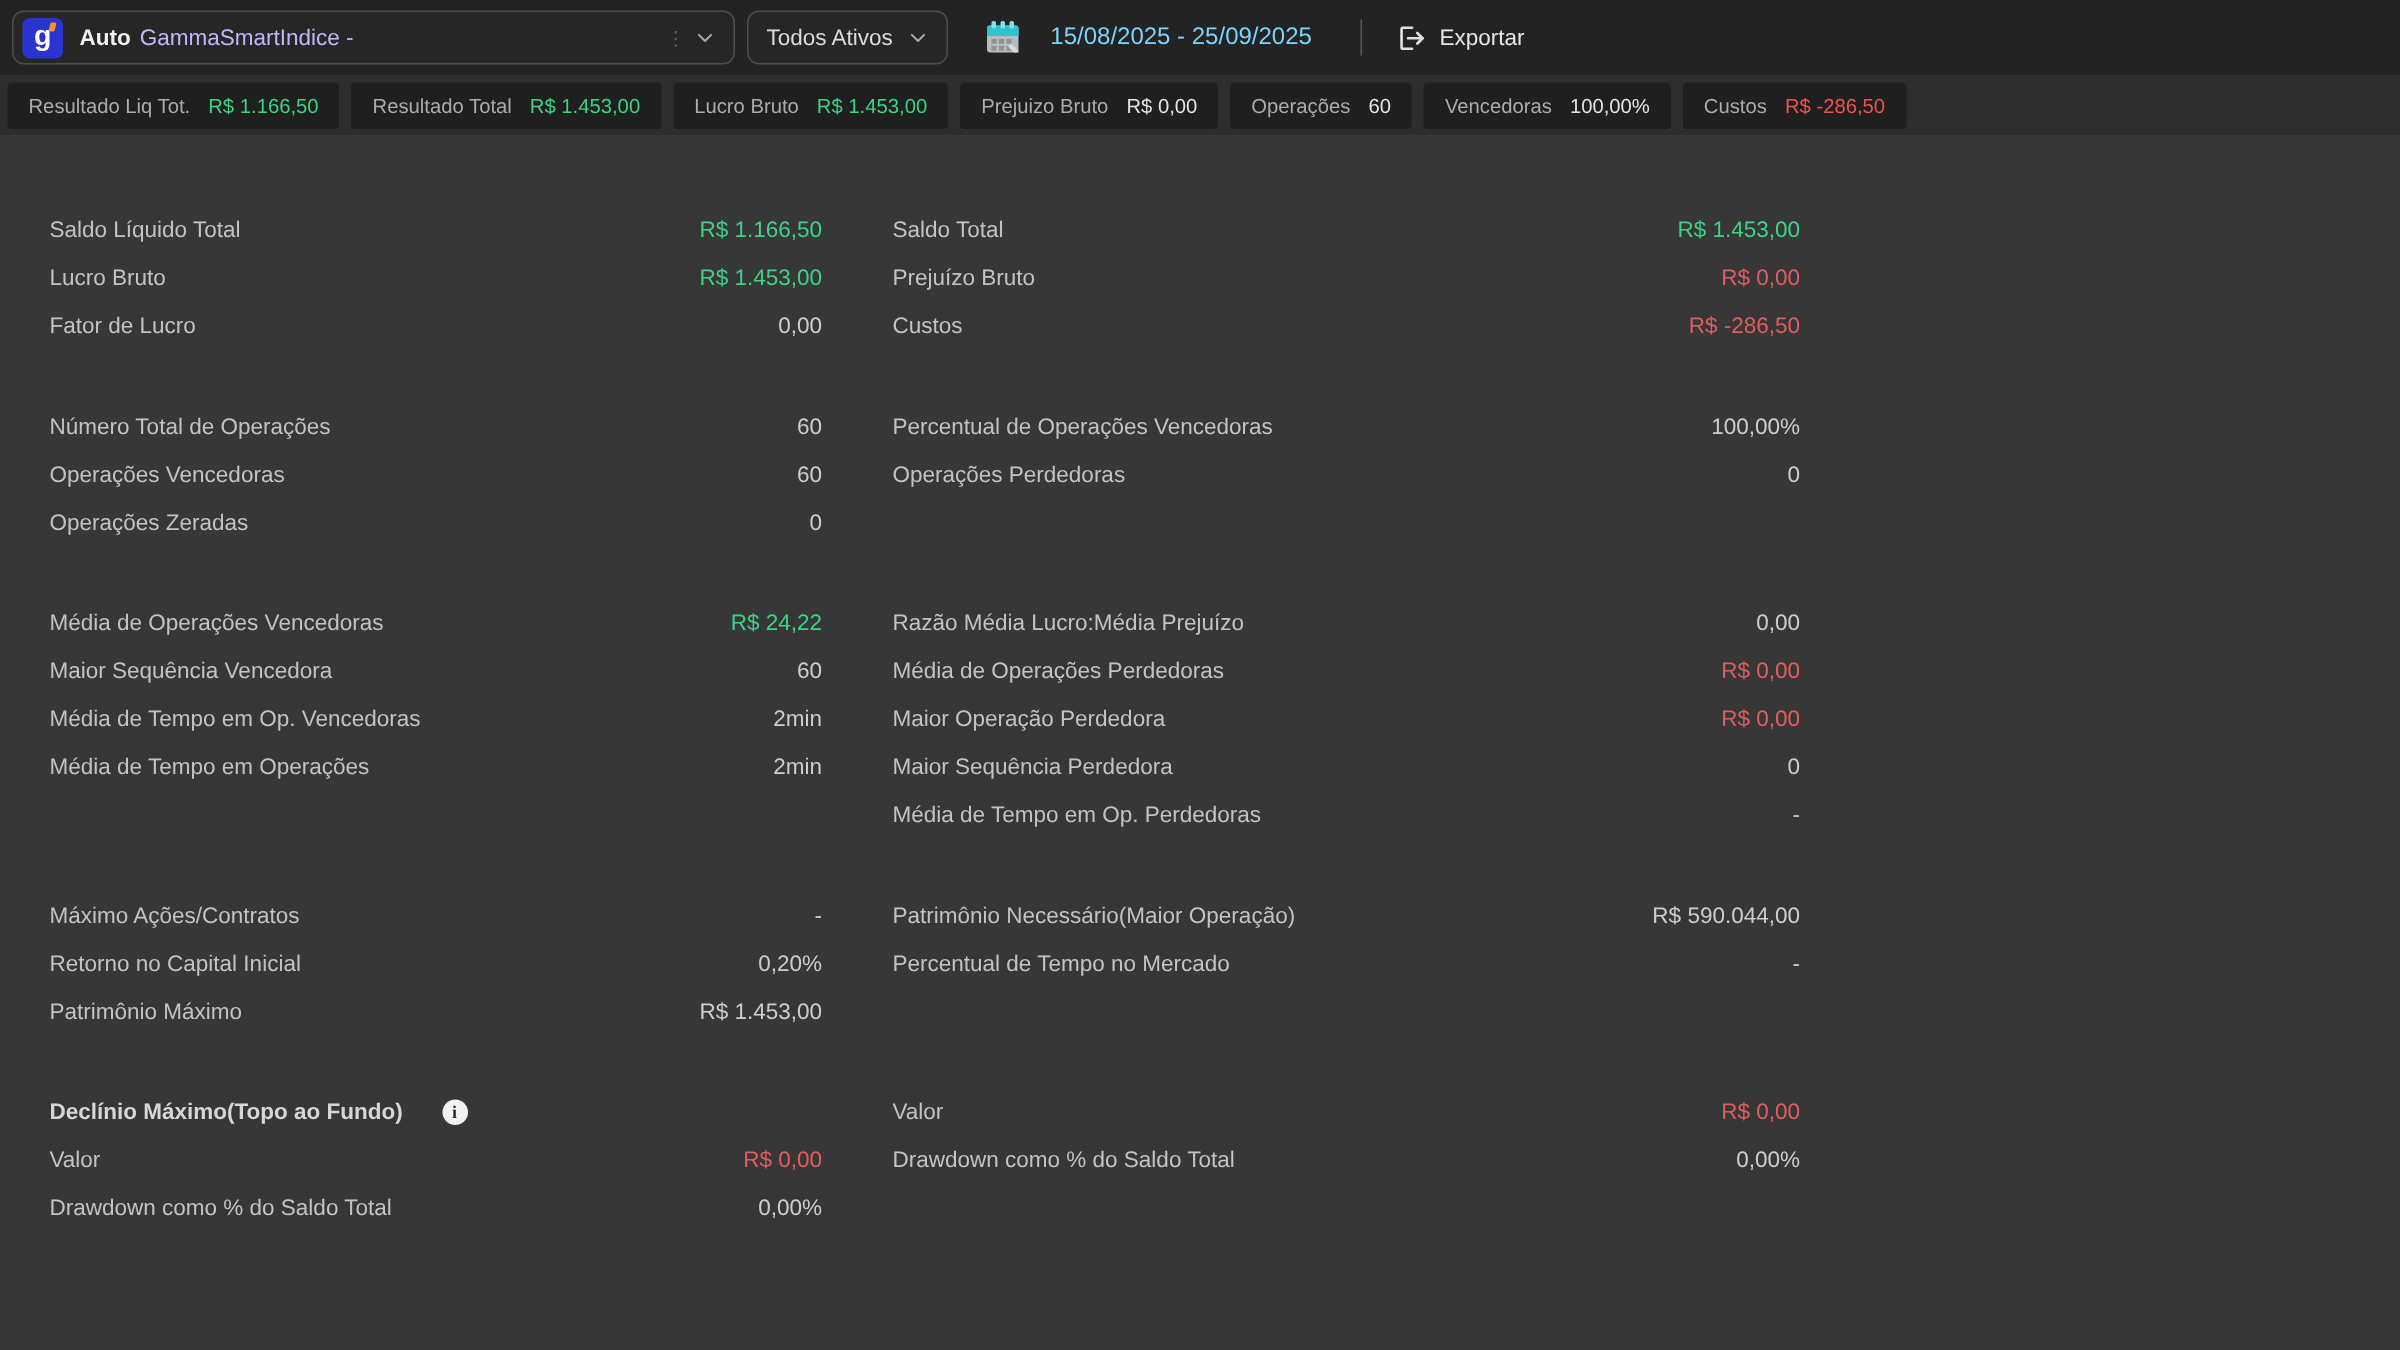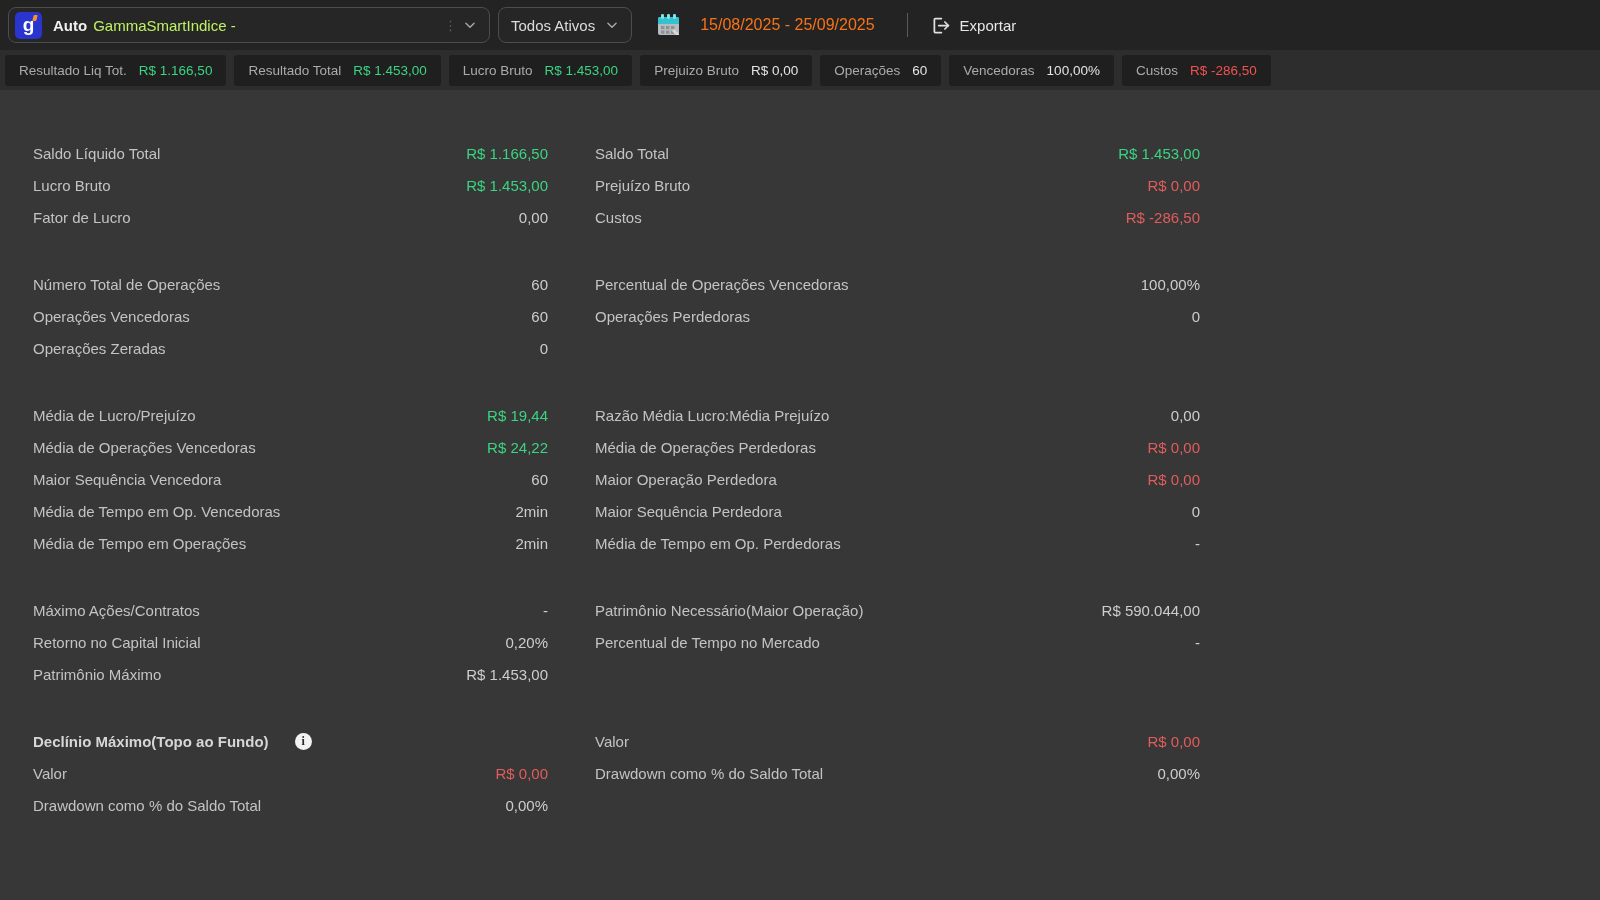--- a/index.html
+++ b/index.html
@@ -11,27 +11,27 @@
   html,body{width:1600px;height:900px;overflow:hidden;}
   body{background:var(--bg-content);font-family:"Liberation Sans",sans-serif;-webkit-font-smoothing:antialiased;}
 
   
   .topbar{height:50px;background:var(--bg-topbar);display:flex;align-items:center;padding:0 10px 0 8px;}
   .select{height:36px;background:#262626;border:1px solid #4d4d4d;border-radius:8px;display:flex;align-items:center;cursor:pointer;}
   .strategy-select{width:482px;padding:0 12px 0 6px;}
   .logo{width:27px;height:27px;background:#2a35cf;border-radius:5px;color:#fff;font-weight:bold;font-size:19px;display:flex;align-items:center;justify-content:center;position:relative;flex:0 0 auto;}
   .logo::after{content:'';position:absolute;top:3px;right:5px;width:4px;height:6px;background:#ff9022;transform:skewX(-14deg);border-radius:1px;}
   .strategy-prefix{color:#f0f0f0;font-weight:bold;font-size:15px;margin-left:11px;}
-  .strategy-name{color:#bef264;font-size:15px;margin-left:6px;white-space:nowrap;}
+  .strategy-name{color:#c4b5fd;font-size:15px;margin-left:6px;white-space:nowrap;}
   .dots{margin-left:auto;color:#5f5f5f;font-size:13px;margin-right:6px;}
   .chev{width:14px;height:14px;display:inline-block;flex:0 0 auto;}
   .chev svg{display:block;}
   .asset-select{margin-left:8px;padding:0 12px;gap:10px;color:#dcdcdc;font-size:15px;}
   .calendar-btn{margin-left:24px;cursor:pointer;display:flex;align-items:center;}
-  .date-range{margin-left:18px;color:#f97316;font-size:16px;cursor:pointer;white-space:nowrap;text-align:center;}
+  .date-range{margin-left:18px;color:#7dd3fc;font-size:16px;cursor:pointer;white-space:nowrap;text-align:center;}
   .tb-divider{width:1px;height:24px;background:#5a5a5a;margin:0 22px 0 32px;}
   .export-btn{display:flex;align-items:center;gap:9px;color:#e6e6e6;font-size:15px;cursor:pointer;}
 
   
   .chips-row{height:40px;background:var(--bg-chiprow);display:flex;align-items:center;gap:8px;padding:0 5px;}
   .chip{height:31px;background:var(--bg-chip);border-radius:3px;display:flex;align-items:center;gap:12px;padding:0 14px;font-size:13.5px;white-space:nowrap;text-align:center;}
   .chip-label{color:#ababab;}
   .chip .tone-neutral{color:#e4e4e4;}
   .chip .tone-green{color:var(--green);}
   .chip .tone-red{color:var(--chip-red);}
@@ -190,24 +190,20 @@
         </div>
         <div class="stat-row">
           <span class="stat-label">Operações Perdedoras</span>
           <span class="stat-value tone-neutral">0</span>
         </div>
       </div>
     </div>
     <div class="group">
       <div class="col">
         <div class="stat-row">
-          <span class="stat-label">Média de Lucro/Prejuízo</span>
-          <span class="stat-value tone-green">R$ 19,44</span>
-        </div>
-        <div class="stat-row">
           <span class="stat-label">Média de Operações Vencedoras</span>
           <span class="stat-value tone-green">R$ 24,22</span>
         </div>
         <div class="stat-row">
           <span class="stat-label">Maior Sequência Vencedora</span>
           <span class="stat-value tone-neutral">60</span>
         </div>
         <div class="stat-row">
           <span class="stat-label">Média de Tempo em Op. Vencedoras</span>
           <span class="stat-value tone-neutral">2min</span>

